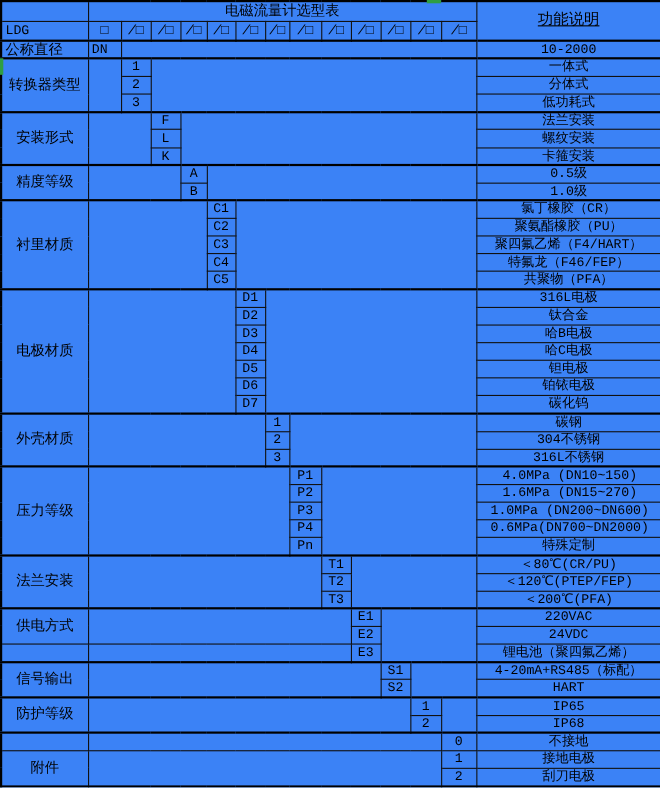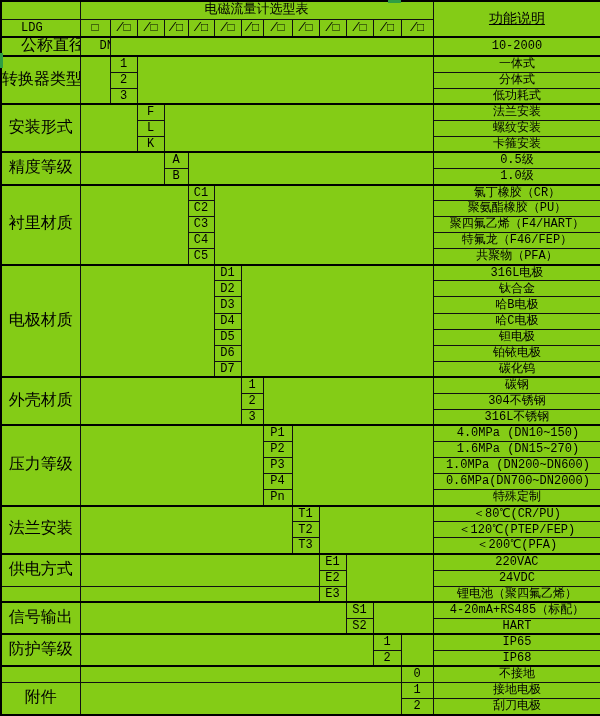--- a/index.html
+++ b/index.html
@@ -1,30 +1,30 @@
 <!DOCTYPE html>
 <html><head>
 <meta charset="utf-8">
 <style>
   html,body{margin:0;padding:0;background:#ffffff;}
-  .sheet{position:relative;width:600px;height:716px;background:#84cc16;
+  .sheet{position:relative;width:600px;height:716px;background:#3b82f6;
          font-family:"Liberation Mono","DejaVu Sans Mono",monospace;}
   table.sel{border-collapse:collapse;table-layout:fixed;width:600px;height:716px;
             border:2px solid #000;}
   td{border:1px solid #111;padding:0;font-size:12px;line-height:1.05;color:#000;
      text-align:center;vertical-align:middle;overflow:hidden;white-space:nowrap;}
   td.title{font-size:13px;}
   td.fn{font-size:14px;text-decoration:underline;}
   tr.hd{height:18px;}
   tr.rw{height:16px;}
-  td.lft{text-align:left;padding-left:19px;}
+  td.lft{text-align:left;padding-left:3px;}
   td.al{text-align:center;padding-left:2px;}
   td.slot{font-style:italic;font-size:12px;}
   .gt td, td.gt{border-top:2px solid #000;}
-  td.lbl{font-size:16px;letter-spacing:0;}
+  td.lbl{font-size:13px;letter-spacing:0;}
   
   .gmark1{position:absolute;left:0px;top:53px;width:3px;height:15px;background:#2f9e44;}
   .gmark2{position:absolute;left:388px;top:0px;width:13px;height:3px;background:#2f9e44;}
 </style>
 </head>
 <body>
 
 <div class="sheet">
 <table class="sel">
 <colgroup>

